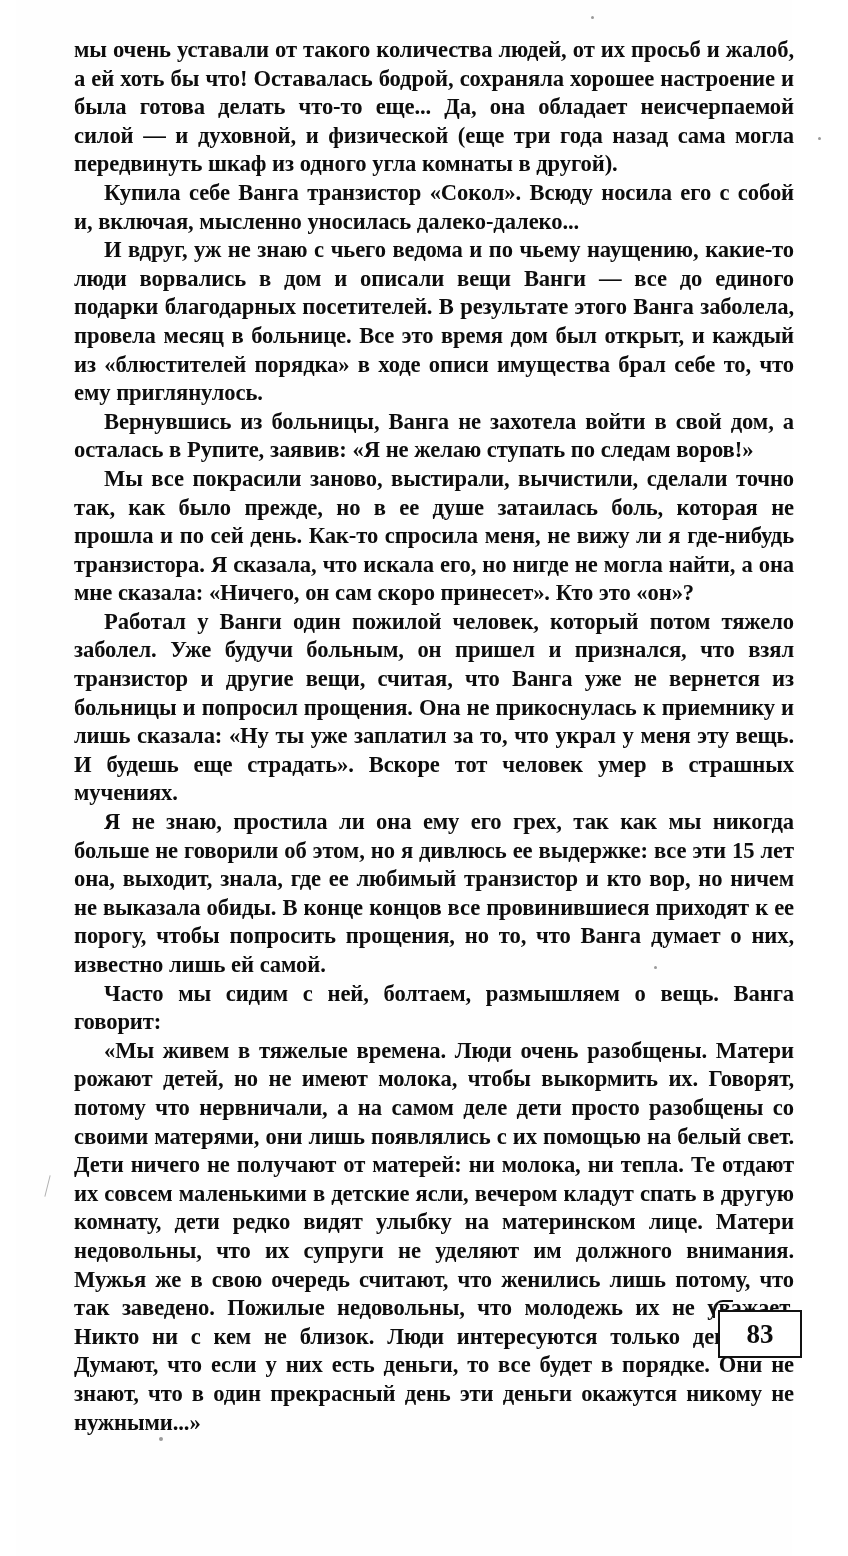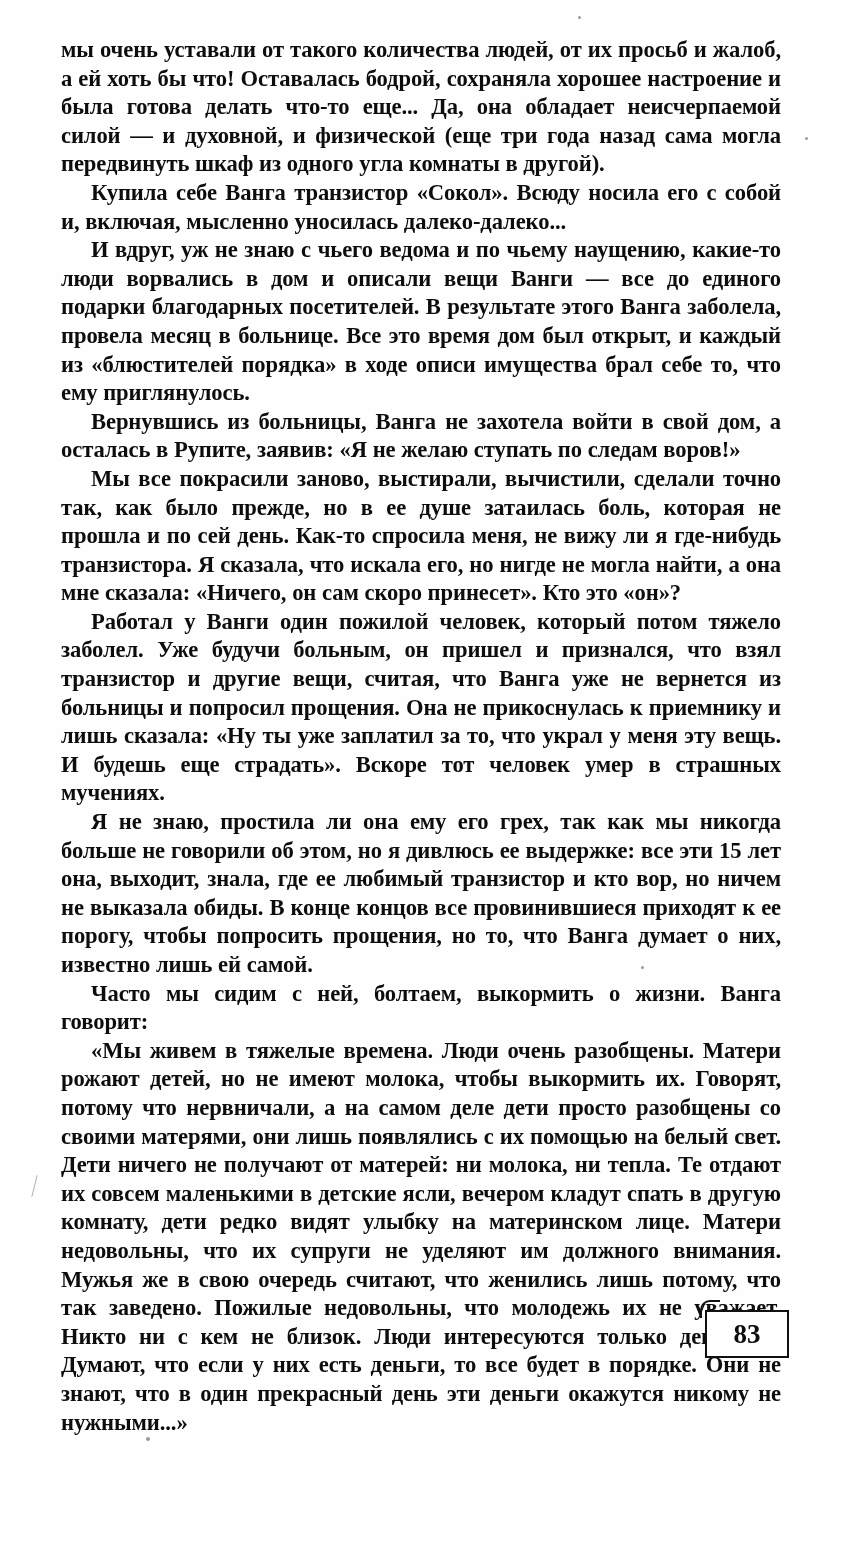--- a/index.html
+++ b/index.html
@@ -10,21 +10,21 @@
   body {
     width: 848px;
     height: 1556px;
     position: relative;
     font-family: "Liberation Serif", serif;
     color: #0d0d0d;
     overflow: hidden;
   }
   .page {
     position: absolute;
-    left: 3px;
+    left: 16px;
     top: 0;
     width: 776px;
     height: 1556px;
     background: #fefefe;
   }
   .text-column {
     position: absolute;
     left: 58px;
     top: 36px;
     width: 720px;
@@ -97,21 +97,21 @@
 <div class="page">
 
   <div class="text-column">
     <p class="para">мы очень уставали от такого количества людей, от их просьб и жалоб, а ей хоть бы что! Оставалась бодрой, сохраняла хорошее настроение и была готова делать что-то еще... Да, она обладает неисчерпаемой силой — и духовной, и физической (еще три года назад сама могла передвинуть шкаф из одного угла комнаты в другой).</p>
     <p class="para indent">Купила себе Ванга транзистор «Сокол». Всюду носила его с собой и, включая, мысленно уносилась далеко-далеко...</p>
     <p class="para indent">И вдруг, уж не знаю с чьего ведома и по чьему наущению, какие-то люди ворвались в дом и описали вещи Ванги — все до единого подарки благодарных посетителей. В результате этого Ванга заболела, провела месяц в больнице. Все это время дом был открыт, и каждый из «блюстителей порядка» в ходе описи имущества брал себе то, что ему приглянулось.</p>
     <p class="para indent">Вернувшись из больницы, Ванга не захотела войти в свой дом, а осталась в Рупите, заявив: «Я не желаю ступать по следам воров!»</p>
     <p class="para indent">Мы все покрасили заново, выстирали, вычистили, сделали точно так, как было прежде, но в ее душе затаилась боль, которая не прошла и по сей день. Как-то спросила меня, не вижу ли я где-нибудь транзистора. Я сказала, что искала его, но нигде не могла найти, а она мне сказала: «Ничего, он сам скоро принесет». Кто это «он»?</p>
     <p class="para indent">Работал у Ванги один пожилой человек, который потом тяжело заболел. Уже будучи больным, он пришел и признался, что взял транзистор и другие вещи, считая, что Ванга уже не вернется из больницы и попросил прощения. Она не прикоснулась к приемнику и лишь сказала: «Ну ты уже заплатил за то, что украл у меня эту вещь. И будешь еще страдать». Вскоре тот человек умер в страшных мучениях.</p>
     <p class="para indent">Я не знаю, простила ли она ему его грех, так как мы никогда больше не говорили об этом, но я дивлюсь ее выдержке: все эти 15 лет она, выходит, знала, где ее любимый транзистор и кто вор, но ничем не выказала обиды. В конце концов все провинившиеся приходят к ее порогу, чтобы попросить прощения, но то, что Ванга думает о них, известно лишь ей самой.</p>
-    <p class="para indent">Часто мы сидим с ней, болтаем, выкормить о жизни. Ванга говорит:</p>
+    <p class="para indent">Часто мы сидим с ней, болтаем, размышляем о вещь. Ванга говорит:</p>
     <p class="para indent">«Мы живем в тяжелые времена. Люди очень разобщены. Матери рожают детей, но не имеют молока, чтобы выкормить их. Говорят, потому что нервничали, а на самом деле дети просто разобщены со своими матерями, они лишь появлялись с их помощью на белый свет. Дети ничего не получают от матерей: ни молока, ни тепла. Те отдают их совсем маленькими в детские ясли, вечером кладут спать в другую комнату, дети редко видят улыбку на материнском лице. Матери недовольны, что их супруги не уделяют им должного внимания. Мужья же в свою очередь считают, что женились лишь потому, что так заведено. Пожилые недовольны, что молодежь их не уважает. Никто ни с кем не близок. Люди интересуются только деньгами. Думают, что если у них есть деньги, то все будет в порядке. Они не знают, что в один прекрасный день эти деньги окажутся никому не нужными...»</p>
   </div>
 
   <div class="corner-mark"></div>
   <div class="page-number-box">
     <span class="num">83</span>
   </div>
 
   <div class="speck s1"></div>
   <div class="speck s2"></div>

